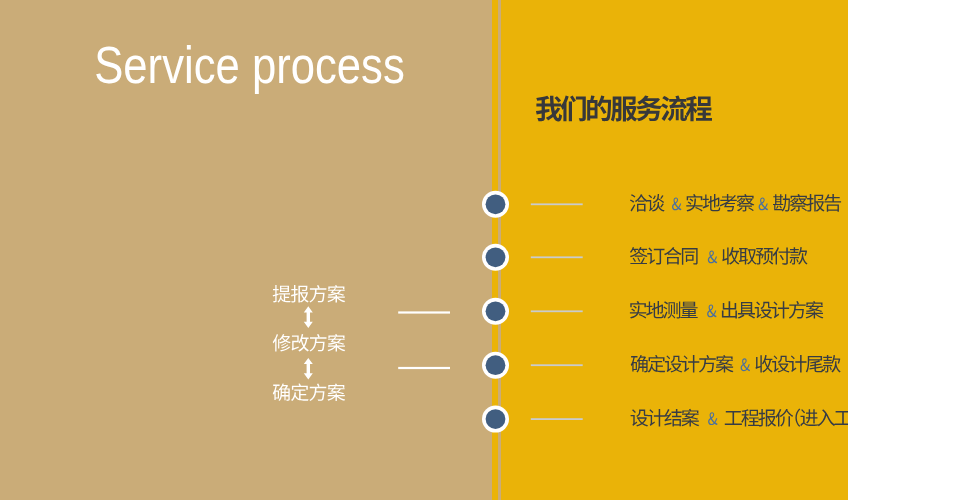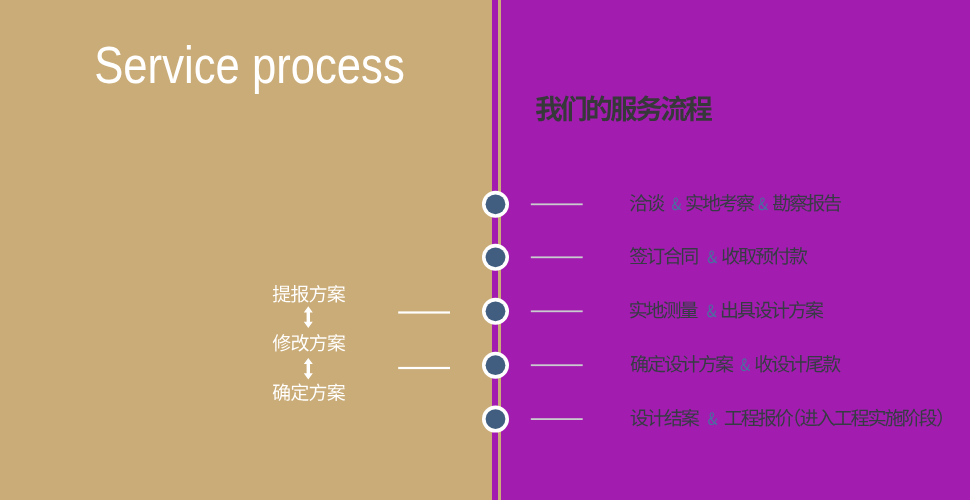--- a/index.html
+++ b/index.html
@@ -1,15 +1,15 @@
 <!DOCTYPE html>
 <html><head><meta charset="utf-8"><title>Service process</title>
 <style>
 html,body{margin:0;padding:0;background:#ffffff}
-#stage{position:relative;width:970px;height:500px;overflow:hidden;background:#a21caf;font-family:"Liberation Sans",sans-serif}
+#stage{position:relative;width:848px;height:500px;overflow:hidden;background:#eab308;font-family:"Liberation Sans",sans-serif}
 .gold{position:absolute;left:0;top:0;width:491.5px;height:500px;background:#caac78}
 .vline{position:absolute;left:497.5px;top:0;width:3px;height:500px;background:#caac78}
 #stage svg{position:absolute;left:0;top:0}
 </style></head>
 <body>
 <div id="stage">
 <div class="gold"></div>
 <div class="vline"></div>
 <svg width="970" height="500" viewBox="0 0 970 500">
 <rect x="530.8" y="203.4" width="51.9" height="1.8" fill="#c9cbce"></rect>

